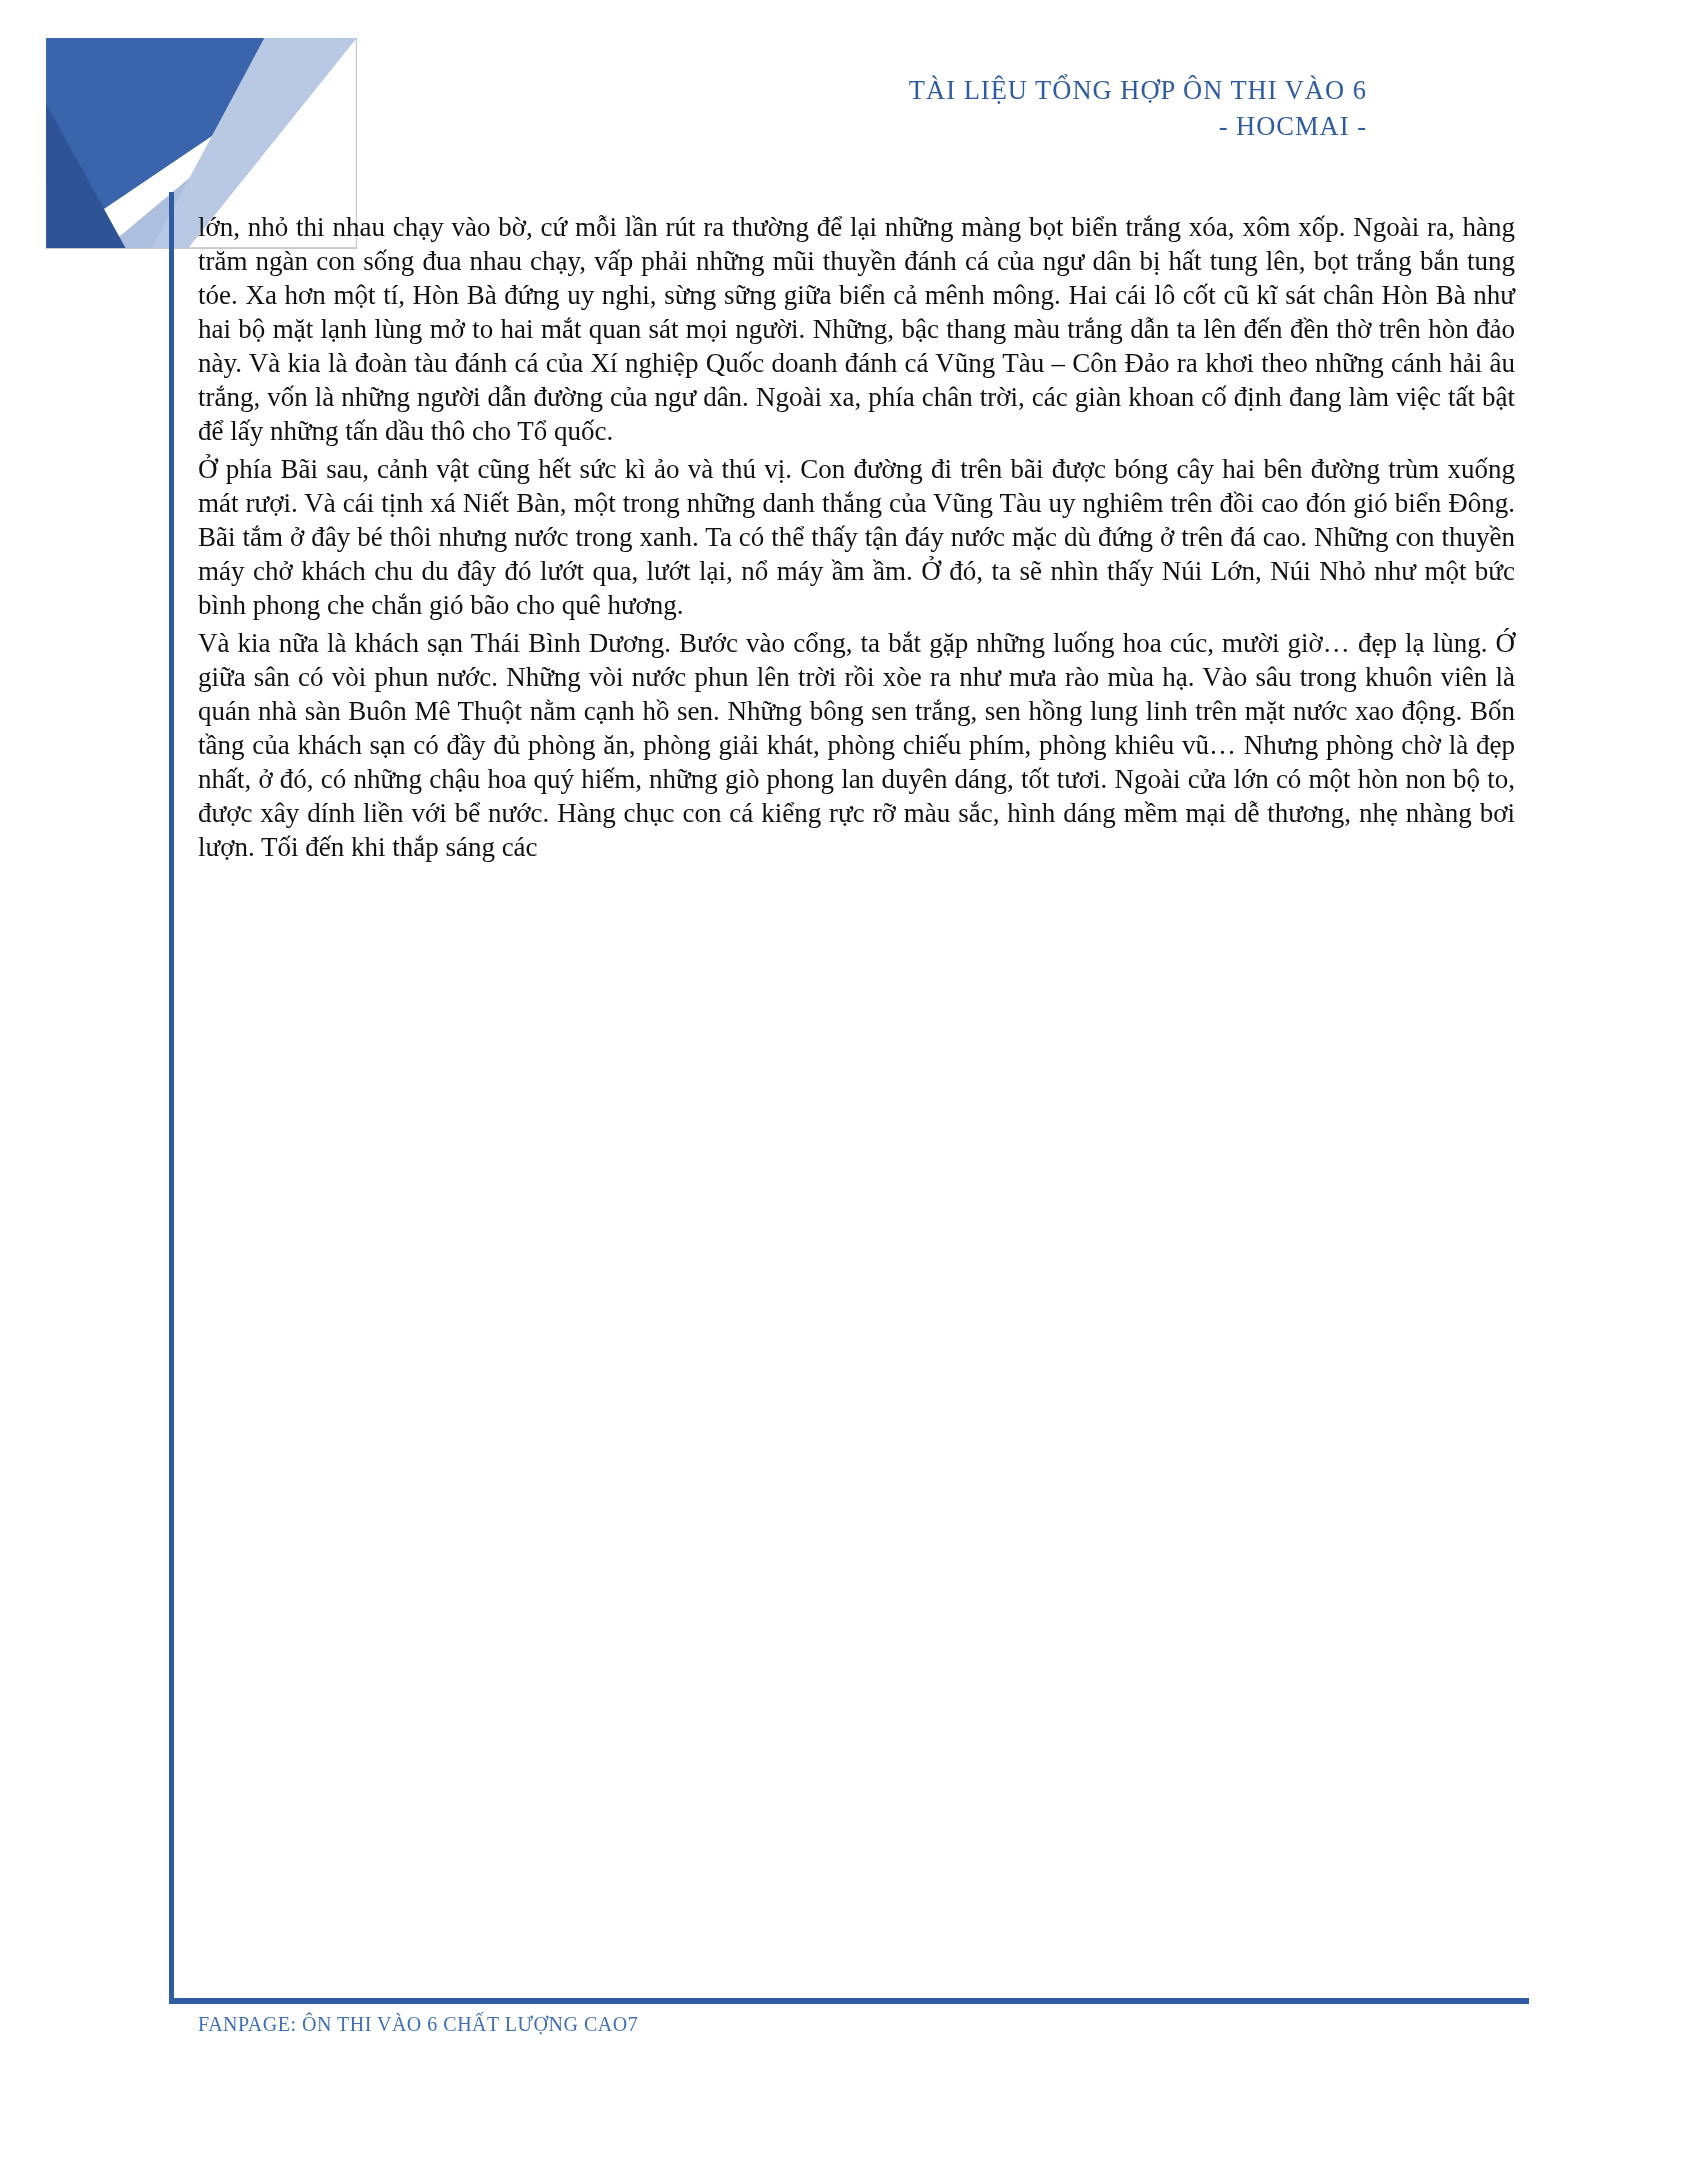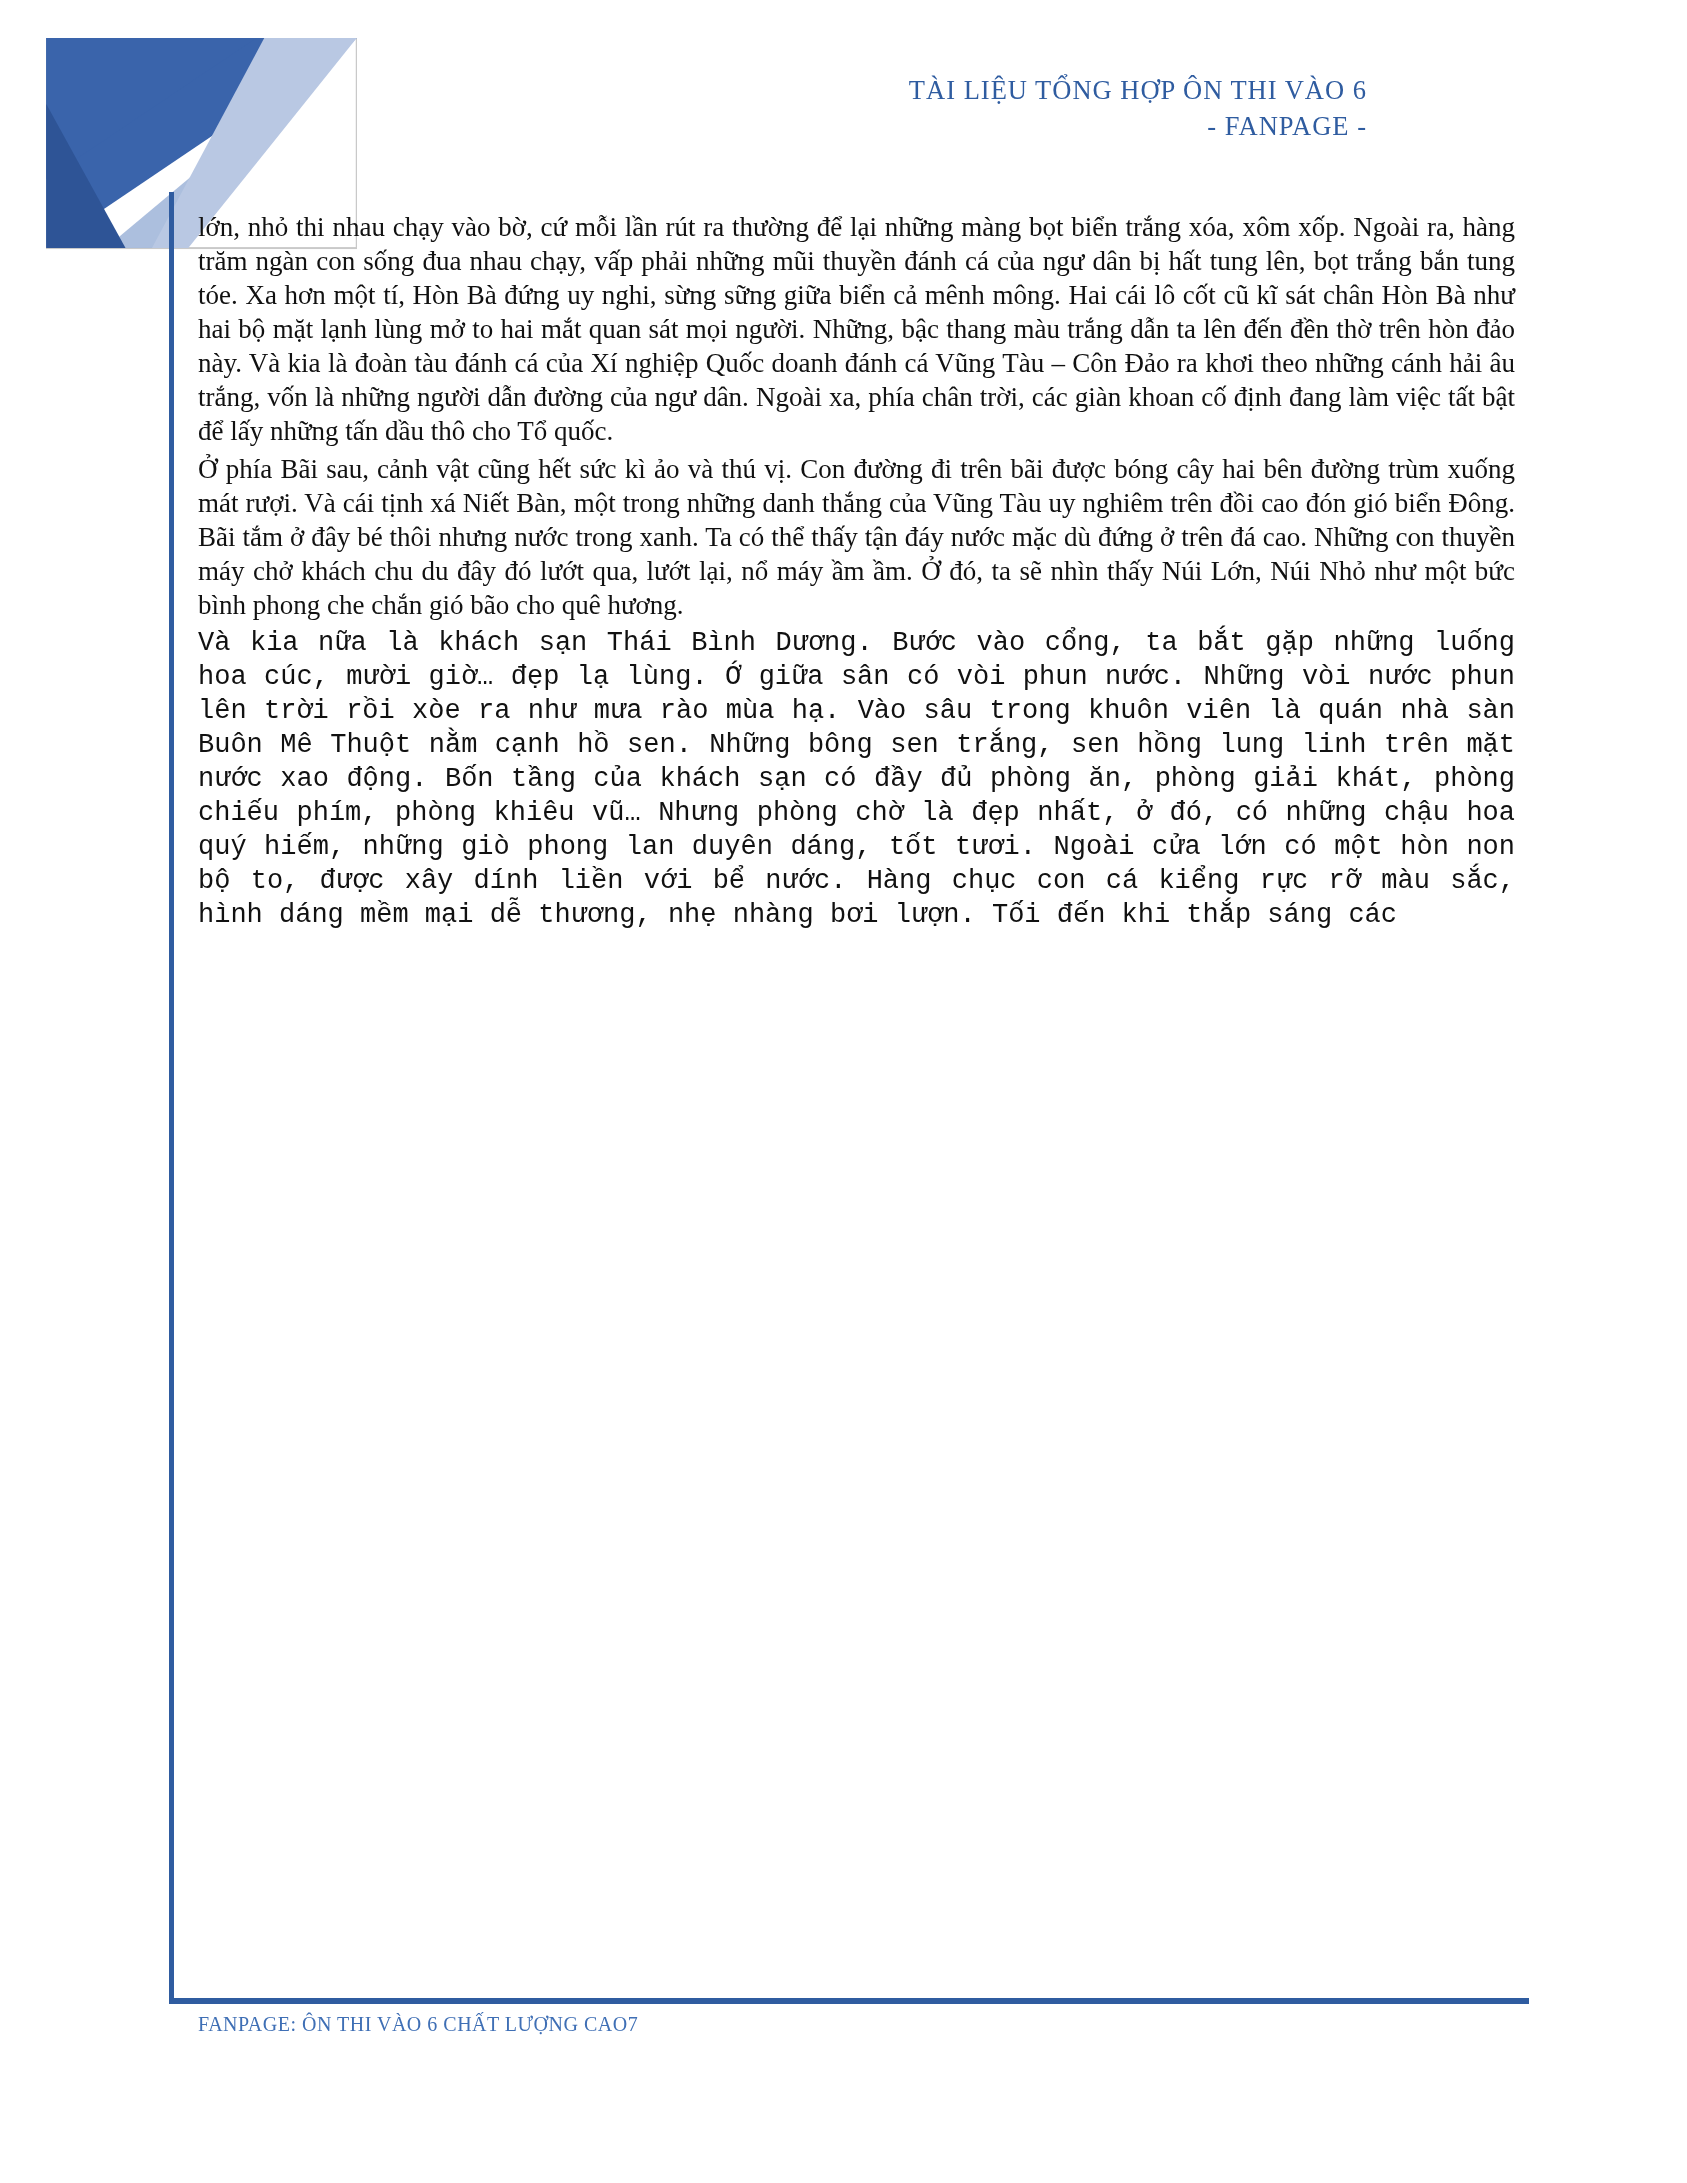--- a/index.html
+++ b/index.html
@@ -72,21 +72,21 @@
   }
   .content p {
     margin: 0 0 4px 0;
     font-family: "Liberation Serif", serif;
     font-size: 27px;
     line-height: 34px;
     text-align: justify;
     text-justify: inter-word;
     color: #111111;
   }
-  .content p:last-child { margin-bottom: 16px; font-family: Liberation Mono, monospace; }
+  .content p:last-child { margin-bottom: 16px; }
 
   
   .footer-rule {
     position: absolute;
     left: 169px;
     top: 1998px;
     width: 1360px;
     height: 6px;
     background: #2f5ca0;
   }
@@ -127,21 +127,21 @@
     <polygon points="0,0 318,0 0,214" fill="#3a64ab"></polygon>
 
     <polygon points="330,0 470,0 215,318 160,318" fill="#b9c8e3"></polygon>
 
     <polygon points="0,100 0,318 120,318" fill="#2e5496"></polygon>
   </svg>
 </div>
 
 <div class="doc-header">
   <div class="line1">TÀI LIỆU TỔNG HỢP ÔN THI VÀO 6</div>
-  <div class="line2">- FANPAGE -</div>
+  <div class="line2">- HOCMAI -</div>
 </div>
 
 <div class="left-rule"></div>
 
 <div class="content">
   <p>lớn, nhỏ thi nhau chạy vào bờ, cứ mỗi lần rút ra thường để lại những màng bọt biển trắng xóa, xôm xốp. Ngoài ra, hàng trăm ngàn con sống đua nhau chạy, vấp phải những mũi thuyền đánh cá của ngư dân bị hất tung lên, bọt trắng bắn tung tóe. Xa hơn một tí, Hòn Bà đứng uy nghi, sừng sững giữa biển cả mênh mông. Hai cái lô cốt cũ kĩ sát chân Hòn Bà như hai bộ mặt lạnh lùng mở to hai mắt quan sát mọi người. Những, bậc thang màu trắng dẫn ta lên đến đền thờ trên hòn đảo này. Và kia là đoàn tàu đánh cá của Xí nghiệp Quốc doanh đánh cá Vũng Tàu – Côn Đảo ra khơi theo những cánh hải âu trắng, vốn là những người dẫn đường của ngư dân. Ngoài xa, phía chân trời, các giàn khoan cố định đang làm việc tất bật để lấy những tấn dầu thô cho Tổ quốc.</p>
   <p>Ở phía Bãi sau, cảnh vật cũng hết sức kì ảo và thú vị. Con đường đi trên bãi được bóng cây hai bên đường trùm xuống mát rượi. Và cái tịnh xá Niết Bàn, một trong những danh thắng của Vũng Tàu uy nghiêm trên đồi cao đón gió biển Đông. Bãi tắm ở đây bé thôi nhưng nước trong xanh. Ta có thể thấy tận đáy nước mặc dù đứng ở trên đá cao. Những con thuyền máy chở khách chu du đây đó lướt qua, lướt lại, nổ máy ầm ầm. Ở đó, ta sẽ nhìn thấy Núi Lớn, Núi Nhỏ như một bức bình phong che chắn gió bão cho quê hương.</p>
   <p>Và kia nữa là khách sạn Thái Bình Dương. Bước vào cổng, ta bắt gặp những luống hoa cúc, mười giờ… đẹp lạ lùng. Ớ giữa sân có vòi phun nước. Những vòi nước phun lên trời rồi xòe ra như mưa rào mùa hạ. Vào sâu trong khuôn viên là quán nhà sàn Buôn Mê Thuột nằm cạnh hồ sen. Những bông sen trắng, sen hồng lung linh trên mặt nước xao động. Bốn tầng của khách sạn có đầy đủ phòng ăn, phòng giải khát, phòng chiếu phím, phòng khiêu vũ… Nhưng phòng chờ là đẹp nhất, ở đó, có những chậu hoa quý hiếm, những giò phong lan duyên dáng, tốt tươi. Ngoài cửa lớn có một hòn non bộ to, được xây dính liền với bể nước. Hàng chục con cá kiểng rực rỡ màu sắc, hình dáng mềm mại dễ thương, nhẹ nhàng bơi lượn. Tối đến khi thắp sáng các</p>
 </div>
 

